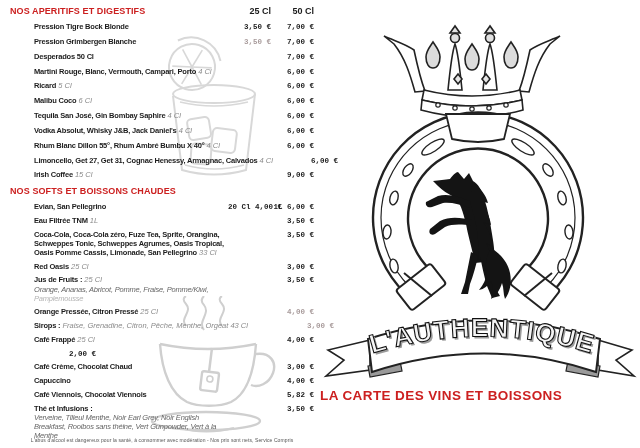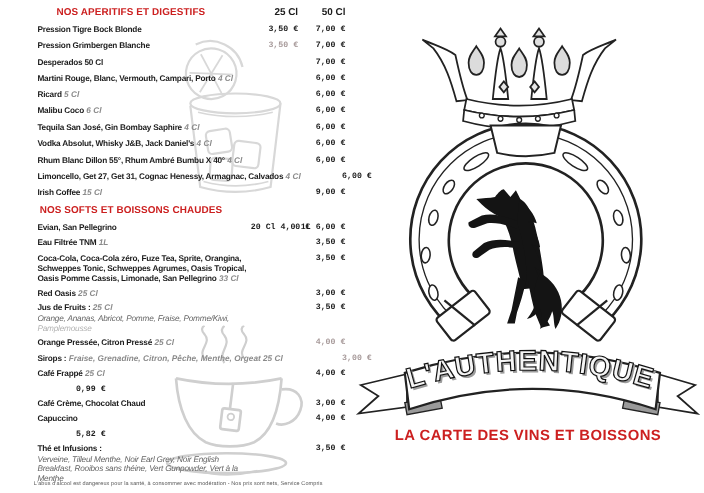--- a/index.html
+++ b/index.html
@@ -3,39 +3,39 @@
 <meta charset="utf-8">
 <style>
   html,body{margin:0;padding:0;}
   body{
     width:640px;height:448px;position:relative;overflow:hidden;
     background:#ffffff;font-family:"Liberation Sans",sans-serif;color:#1c1c1c;
   }
   
   .menu-pane{position:absolute;left:10px;top:4px;width:304px;}
   .sec-head{display:flex;align-items:flex-end;margin:2px 0 7px 0;}
-  .sec-title{width:218px;text-align:center;font-size:9px;font-weight:bold;letter-spacing:.1px;}
+  .sec-title{width:218px;font-size:9px;font-weight:bold;letter-spacing:.1px;}
   .colhead{width:43px;text-align:right;font-size:9px;font-weight:bold;color:#1c1c1c;}
   .row{display:flex;align-items:flex-start;margin-bottom:6px;}
   .sec2 .row{margin-bottom:5px;}
   .nm{width:218px;font-size:7.5px;font-weight:bold;line-height:1.18;letter-spacing:-.2px;white-space:nowrap;padding-left:24px;}
   .nm.wrap{white-space:normal;}
-  .vol,.il{font-weight:bold;font-style:italic;color:#8a8a8a;letter-spacing:0;}
+  .vol,.il{font-weight:normal;font-style:italic;color:#8a8a8a;letter-spacing:0;}
   .sub{font-weight:normal;font-style:italic;color:#666;font-size:7.5px;line-height:1.15;margin-top:1px;white-space:normal;}
   .sub .muted-tail{color:#b3b3b3;}
   .p25,.p50{width:43px;text-align:right;font-size:7.5px;font-weight:bold;white-space:nowrap;flex-shrink:0;font-family:Liberation Mono, monospace;}
   .muted{color:#a89b9b;}
   .legal{position:absolute;left:10px;width:304px;top:437px;text-align:center;
          font-size:5px;color:#555;letter-spacing:.1px;}
   
   .wm{position:absolute;pointer-events:none;}
   
   .logo-pane{position:absolute;left:320px;top:0;width:320px;height:448px;}
   .logo-svg{position:absolute;left:0;top:0;}
-  .carte-title{position:absolute;left:0;top:388px;width:320px;text-align:center;
+  .carte-title{position:absolute;left:0;top:388px;width:320px;text-align:left;
                font-size:13.5px;font-weight:bold;letter-spacing:.4px;}
 </style>
 </head>
 <body>
 
 <svg class="wm" style="left:160px;top:34px;" width="104" height="150" viewBox="0 0 104 150">
   <g fill="none" stroke="#d8d8d8" stroke-width="2">
     <g transform="translate(32,33) rotate(-28)">
       <circle r="23"></circle>
       <path d="M0,-30 A30,30 0 0 1 28,8"></path>
@@ -167,44 +167,45 @@
         <div class="nm"><span>Jus de Fruits :</span><span class="vol"> 25 Cl</span><div class="sub"><span>Orange, Ananas, Abricot, Pomme, Fraise, Pomme/Kiwi,</span><span class="muted-tail"> Pamplemousse</span></div></div>
         <div class="p25"></div>
         <div class="p50">3,50 €</div>
       </div>
       <div class="row">
         <div class="nm"><span>Orange Pressée, Citron Pressé</span><span class="vol"> 25 Cl</span></div>
         <div class="p25"></div>
         <div class="p50 muted">4,00 €</div>
       </div>
       <div class="row">
-        <div class="nm"><span>Sirops :</span><span class="il"> Fraise, Grenadine, Citron, Pêche, Menthe, Orgeat 25 Cl</span></div>
+        <div class="nm"><span>Sirops :</span><span class="il"> Fraise, Grenadine, Citron, Pêche, Menthe, Orgeat 43 Cl</span></div>
         <div class="p25"></div>
         <div class="p50 muted">3,00 €</div>
       </div>
       <div class="row">
         <div class="nm"><span>Café Frappé</span><span class="vol"> 25 Cl</span></div>
         <div class="p25"></div>
         <div class="p50">4,00 €</div>
       </div>
       <div class="row">
         <div class="p25"></div>
-        <div class="p50">0,99 €</div>
+        <div class="p50">2,00 €</div>
       </div>
       <div class="row">
         <div class="nm"><span>Café Crème, Chocolat Chaud</span></div>
         <div class="p25"></div>
         <div class="p50">3,00 €</div>
       </div>
       <div class="row">
         <div class="nm"><span>Capuccino</span></div>
         <div class="p25"></div>
         <div class="p50">4,00 €</div>
       </div>
       <div class="row">
+        <div class="nm"><span>Café Viennois, Chocolat Viennois</span></div>
         <div class="p25"></div>
         <div class="p50">5,82 €</div>
       </div>
       <div class="row">
         <div class="nm"><span>Thé et Infusions :</span><div class="sub"><span>Verveine, Tilleul Menthe, Noir Earl Grey, Noir English Breakfast, Rooibos sans théine, Vert Gunpowder, Vert à la Menthe</span></div></div>
         <div class="p25"></div>
         <div class="p50">3,50 €</div>
       </div>
     </div>
   </div>

